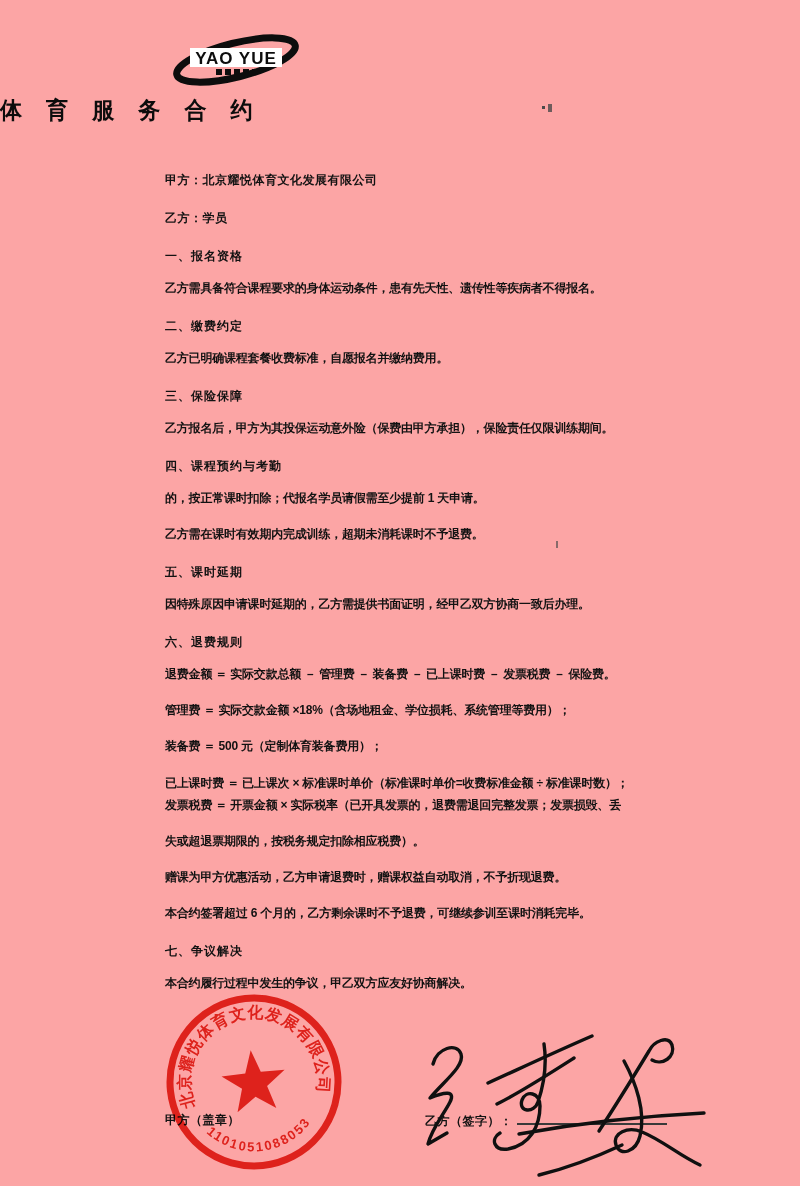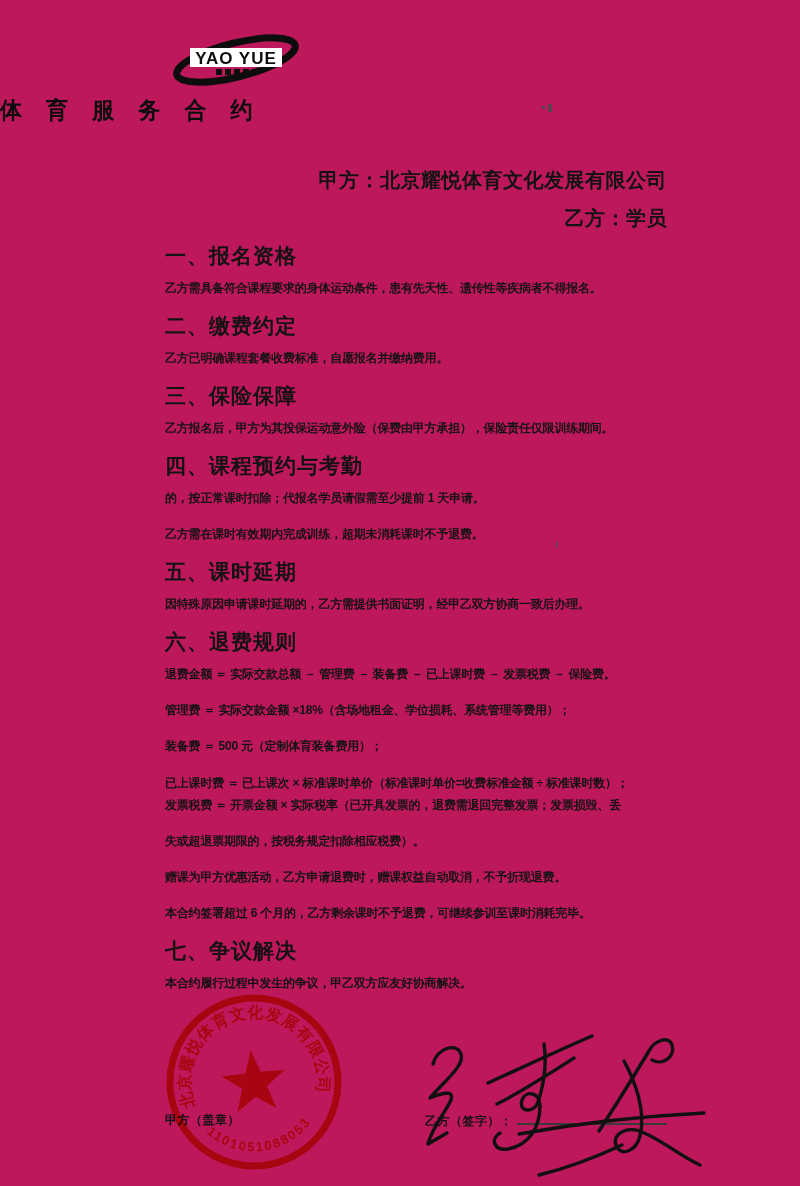--- a/index.html
+++ b/index.html
@@ -2,43 +2,43 @@
 <html><head>
 <meta charset="utf-8">
 <style>
   * { margin:0; padding:0; box-sizing:border-box; }
   html,body { background:#ffffff; }
   body {
     width:800px; height:1186px; position:relative; overflow:hidden;
     font-family:"Liberation Sans","DejaVu Sans",sans-serif;
     color:#121212;
   }
-  .page { position:absolute; inset:0; background:#be185d; }
+  .page { position:absolute; inset:0; background:#fca5a5; }
 
   
   .logo { position:absolute; left:166px; top:28px; width:140px; height:64px; }
 
   
   .title-wrap { position:absolute; left:0; top:96px; width:800px; text-align:left; }
   .title {
     display:inline-block; font-size:22px; font-weight:900; letter-spacing:9px;
     color:#0c0c0c; transform:scaleY(1.05);
   }
 
   
   .speck { position:absolute; background:#4a4a4a; }
   .speck.a1 { left:542px; top:106px; width:3px; height:3px; }
   .speck.a2 { left:548px; top:104px; width:4px; height:8px; opacity:.8; }
   .speck.a3 { left:556px; top:541px; width:2px; height:7px; opacity:.65; }
 
   
   .doc { position:absolute; left:165px; top:168px; width:502px; }
-  .party { font-size:20px; font-weight:800; line-height:24px; margin-bottom:14px; letter-spacing:.5px;text-align:right; }
+  .party { font-size:12px; font-weight:800; line-height:24px; margin-bottom:14px; letter-spacing:.5px; }
   .h {
-    font-size:21px; font-weight:800; line-height:24px;
+    font-size:12px; font-weight:800; line-height:24px;
     margin-top:0; margin-bottom:10px; letter-spacing:1px;
   }
   .t {
     font-size:12px; font-weight:600; line-height:21px;
     margin-bottom:15px; letter-spacing:-0.2px; white-space:pre-line;
   }
   .t.tight { line-height:22px; margin-bottom:15px; }
 
   
   .sig-label { position:absolute; font-size:12px; font-weight:800; letter-spacing:.5px; }

